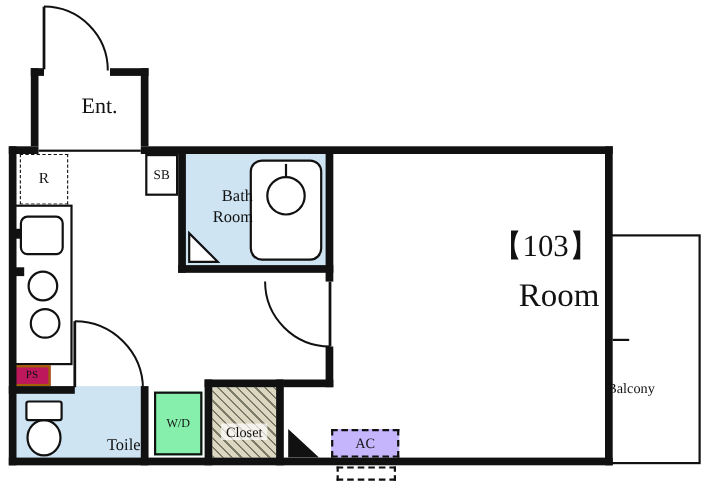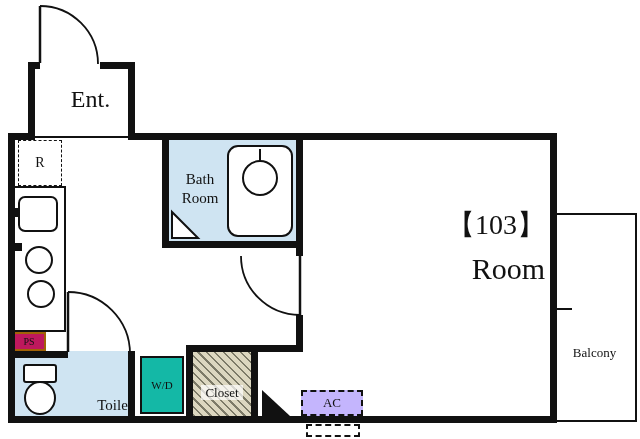--- a/index.html
+++ b/index.html
@@ -26,26 +26,29 @@
 <div id="plan">
 
   <div class="abs" style="left:552px;top:213px;width:85px;height:209px;border:2px solid #111;background:#fff;"></div>
   <div class="abs" style="left:162px;top:140px;width:141px;height:108px;background:#cfe4f2;"></div>
   <div class="abs" style="left:8px;top:351px;width:127px;height:72px;background:#cfe4f2;"></div>
   <div class="abs hatch" style="left:193px;top:352px;width:58px;height:64px;"></div>
 
   <div class="abs cflex" style="left:18px;top:140px;width:44px;height:46px;border:1.5px dashed #111;font-size:14px;">
     <span>R</span>
   </div>
+  <div class="abs cflex" style="left:132px;top:140px;width:30px;height:38px;border:2px solid #111;font-size:12px;background:#fff;">
+    <span>SB</span>
+  </div>
   <div class="abs" style="left:12px;top:186px;width:54px;height:146px;border:2px solid #111;background:#fff;"></div>
   <div class="abs" style="left:18px;top:196px;width:40px;height:36px;border:2px solid #111;border-radius:7px;background:#fff;"></div>
   <div class="abs cflex" style="left:12px;top:332px;width:34px;height:19px;border:2px solid #a16207;font-size:10px;background:#be185d;">
     <span>PS</span>
   </div>
-  <div class="abs cflex" style="left:140px;top:356px;width:44px;height:58px;border:2px solid #111;font-size:11px;background:#14b8a6;">
+  <div class="abs cflex" style="left:140px;top:356px;width:44px;height:58px;border:2px solid #111;font-size:11px;background:#86efac;">
     <span>W/D</span>
   </div>
   <div class="abs cflex" style="left:301px;top:390px;width:62px;height:26px;border:2px dashed #111;font-size:13px;background:#c4b5fd;">
     <span>AC</span>
   </div>
   <div class="abs" style="left:306px;top:424px;width:54px;height:13px;border:2px dashed #111;background:#fff;"></div>
 
   <div class="abs" style="left:35px;top:136px;width:93px;height:2px;background:#111;"></div>
 
   <div class="wall" style="left:8px;top:133px;width:27px;height:7px;"></div>
@@ -95,38 +98,38 @@
     <circle cx="41" cy="294" r="13" fill="#fff" stroke="#111" stroke-width="2"></circle>
 
     <ellipse cx="40" cy="398" rx="15" ry="16" fill="#fff" stroke="#111" stroke-width="2"></ellipse>
     <rect x="24" y="365" width="32" height="17" rx="2" fill="#fff" stroke="#111" stroke-width="2"></rect>
 
     <path d="M 262 416 L 290 416 L 262 390 Z" fill="#111"></path>
 
     <line x1="557" y1="309" x2="572" y2="309" stroke="#111" stroke-width="2"></line>
   </svg>
 
-  <div class="lbl" style="left:35px;top:86px;width:111px;font-size:24px;text-align:center;">
+  <div class="lbl" style="left:35px;top:86px;width:111px;font-size:20px;text-align:center;">
     <span>Ent.</span>
   </div>
 
-  <div class="lbl" style="left:170px;top:170px;width:60px;font-size:15px;line-height:19px;text-align:center;">
+  <div class="lbl" style="left:170px;top:170px;width:60px;font-size:15px;line-height:19px;text-align:right;">
     <div>Bath</div>
     <div>Room</div>
   </div>
 
   <div class="lbl" style="left:58px;top:397px;width:74px;font-size:15px;text-align:right;">
     <span>Toilet</span>
   </div>
 
   <div class="lbl" style="left:191px;top:385px;width:62px;font-size:13px;text-align:center;">
     <span style="background:rgba(255,255,255,.7);padding:0 4px;">Closet</span>
   </div>
 
-  <div class="lbl" style="left:552px;top:345px;width:85px;font-size:13px;text-align:center;">
+  <div class="lbl" style="left:552px;top:345px;width:85px;font-size:13px;text-align:left;">
     <span>Balcony</span>
   </div>
 
   <div class="lbl roomlabel" style="left:305px;top:203px;width:240px;">
     <div class="num">【103】</div>
     <div class="big">Room</div>
   </div>
 
 </div>
 

